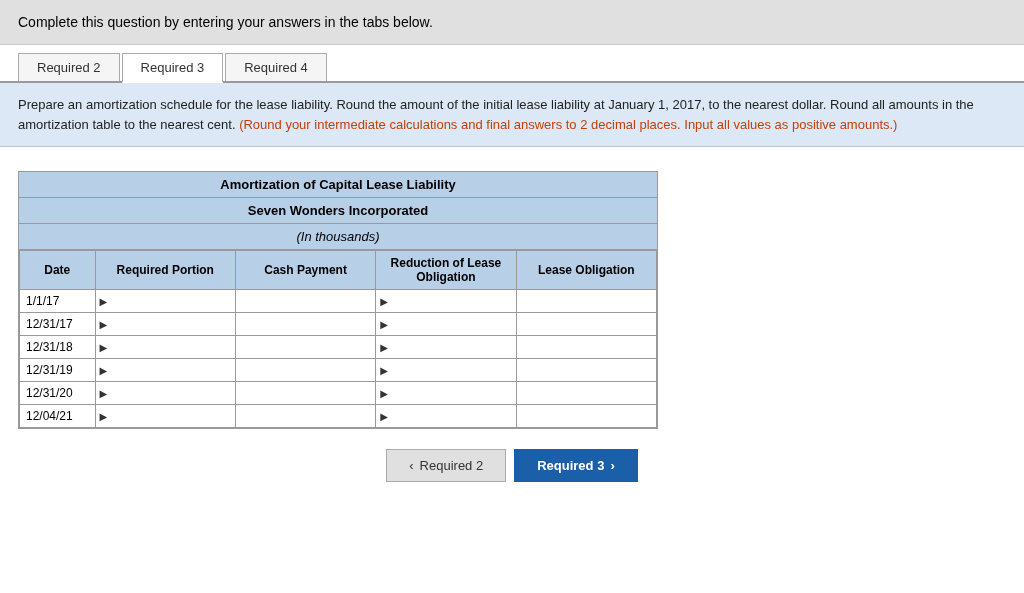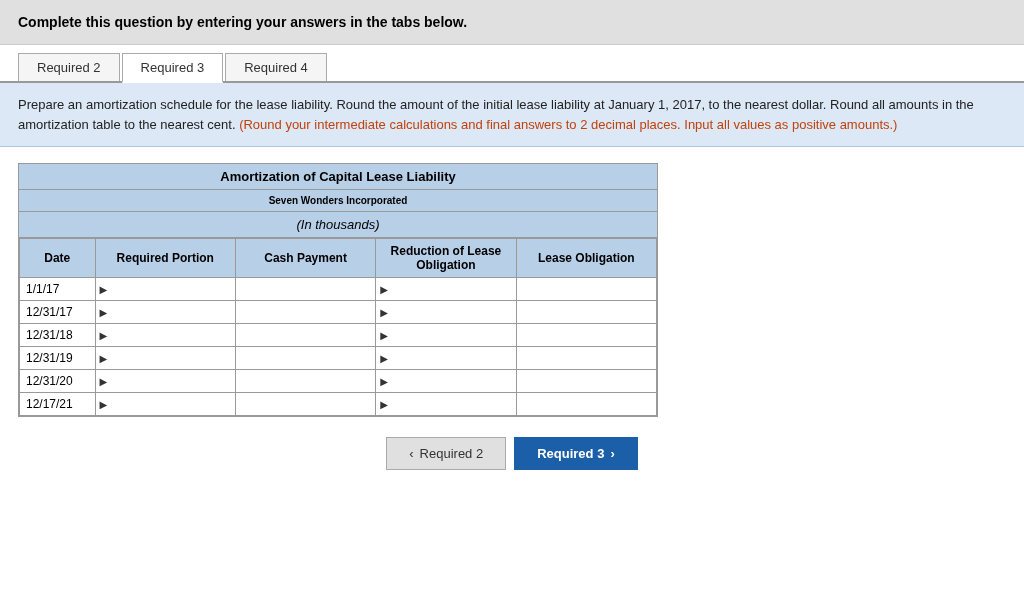--- a/index.html
+++ b/index.html
@@ -7,21 +7,21 @@
       font-family: Arial, sans-serif;
       font-size: 13px;
       background: #fff;
       width: 1024px;
       min-height: 593px;
     }
 
     .top-bar {
       background: #e0e0e0;
       padding: 14px 18px;
-      font-weight: bold;
+      font-weight: normal;
       font-size: 14px;
       border-bottom: 1px solid #ccc;
     }
 
     .tabs-row {
       display: flex;
       border-bottom: 2px solid #999;
       padding: 8px 18px 0 18px;
       gap: 2px;
       background: #fff;
@@ -51,40 +51,40 @@
       line-height: 1.5;
       color: #222;
       border-bottom: 1px solid #b0c8e0;
     }
 
     .instructions .red {
       color: #c2410c;
     }
 
     .content-area {
-      padding: 16px 18px;
+      padding: 24px 18px;
     }
 
     .table-wrapper {
       width: 640px;
       border: 1px solid #999;
     }
 
     .table-header-section {
       background: #b8cfe8;
       text-align: center;
       padding: 5px 4px;
       font-weight: bold;
       font-size: 13px;
       border-bottom: 1px solid #999;
     }
 
     .table-header-section.sub {
       font-weight: bold;
-      font-size: 10px;
+      font-size: 13px;
     }
 
     .table-header-section.sub2 {
       font-style: italic;
       font-weight: normal;
       font-size: 13px;
     }
 
     table.main-table {
       width: 100%;
@@ -359,21 +359,21 @@
             </div>
           </td>
           <td class="input-cell">
             <div class="cell-with-arrow">
               <div class="input-area"><input type="text" style=""></div>
             </div>
           </td>
         </tr>
 
         <tr>
-          <td class="date-cell">12/17/21</td>
+          <td class="date-cell">12/04/21</td>
           <td class="input-cell">
             <div class="cell-with-arrow">
               <span class="arrow-indicator">▶</span>
               <div class="input-area"><input type="text" style=""></div>
             </div>
           </td>
           <td class="input-cell">
             <div class="cell-with-arrow">
               <div class="input-area"><input type="text" style=""></div>
             </div>

